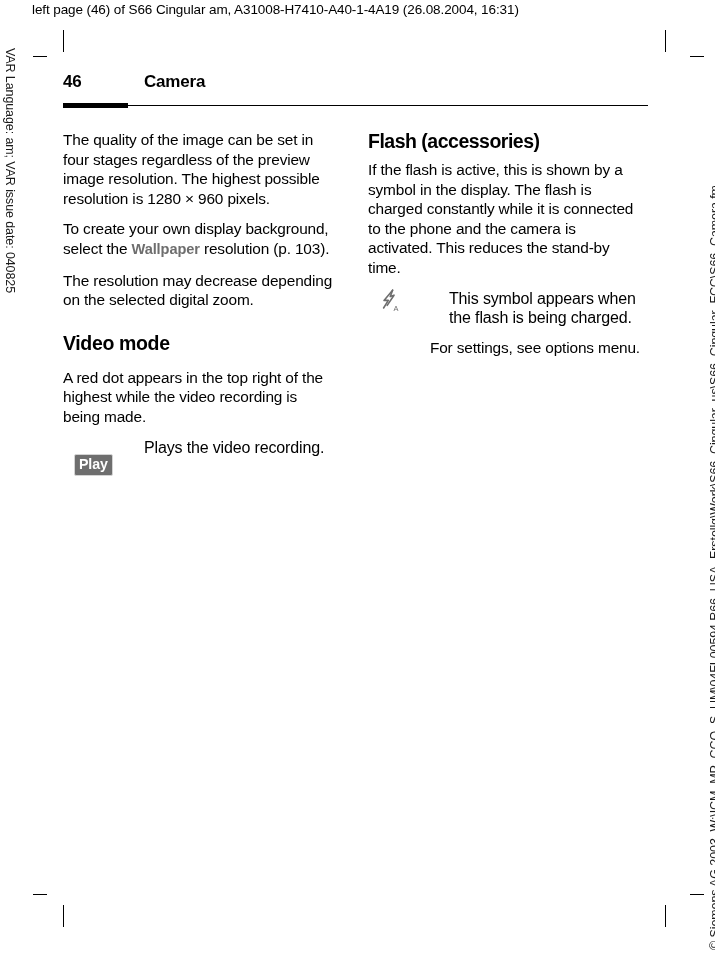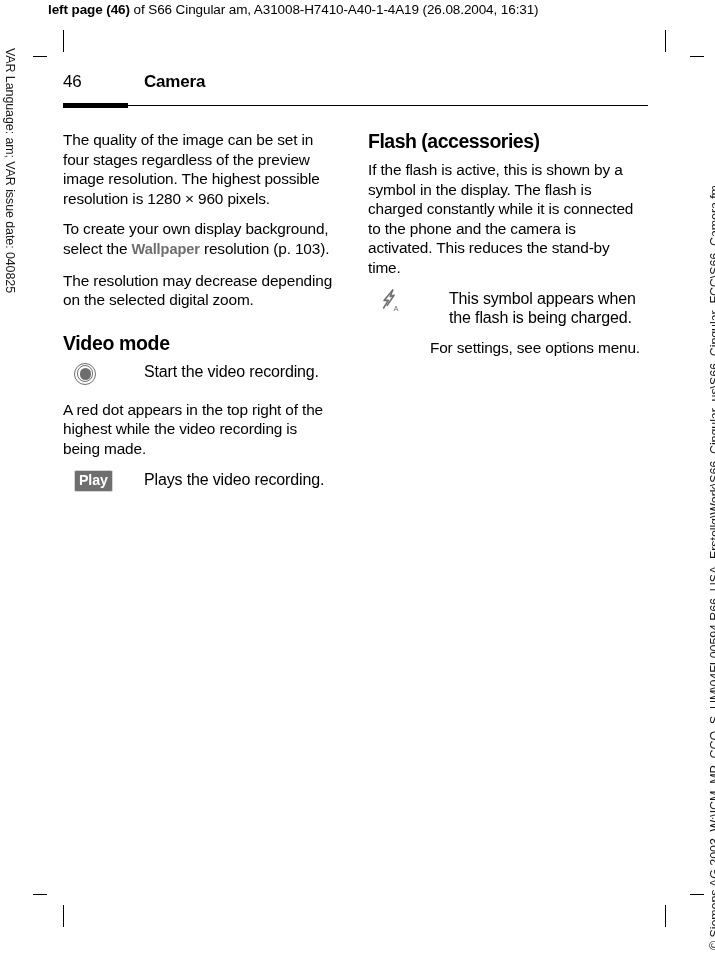--- a/index.html
+++ b/index.html
@@ -19,21 +19,21 @@
   
   .job-header {
     position: absolute;
     left: 32px;
     top: 2px;
     font-size: 13.5px;
     letter-spacing: -0.1px;
     white-space: nowrap;
     color: #000;
   }
-  .job-header .jh-strong { font-weight: bold; margin-left: 16px; }
+  .job-header .jh-strong { font-weight: normal; }
 
   
   .crop {
     position: absolute;
     background: #000;
   }
   .crop-v { width: 1px; height: 22px; }
   .crop-h { width: 14px; height: 1px; }
 
   
@@ -67,21 +67,21 @@
   
   .runhead {
     position: relative;
     height: 30px;
   }
   .runhead .folio {
     position: absolute;
     left: 0;
     top: 0;
     font-size: 17px;
-    font-weight: normal;
+    font-weight: bold;
     letter-spacing: -0.2px;
   }
   .runhead .chaptitle {
     position: absolute;
     left: 81px;
     top: 0;
     font-size: 17px;
     font-weight: bold;
     letter-spacing: -0.2px;
   }
@@ -205,21 +205,21 @@
     font-weight: bold;
     line-height: 17px;
     padding: 1px 4px 2px 4px;
     border: 1.5px solid #d4d4d4;
     border-radius: 2px;
     letter-spacing: -0.1px;
   }
   .iconrow .sk-cell {
     position: absolute;
     left: 11px;
-    top: 0;
+    top: 16px;
   }
 </style>
 </head>
 <body>
 
 <div class="job-header">
   <span class="jh-strong">left page (46)</span><span> of S66 Cingular am, A31008-H7410-A40-1-4A19 (26.08.2004, 16:31)</span>
 </div>
 
 <div class="crop crop-v" style="left:63px; top:30px;"></div>
@@ -255,30 +255,20 @@
 
       <p class="body">
         <span>To create your own display background, select the </span><span class="uiterm">Wallpaper</span><span> resolution (p. 103).</span>
       </p>
 
       <p class="body">The resolution may decrease depending on the selected digital zoom.</p>
 
       <h2 class="sec spaced">Video mode</h2>
 
 
-      <div class="iconrow" style="margin-top:6px;">
-        <div class="ic-cell">
-          <div class="rec-icon">
-            <span class="ring r1"></span>
-            <span class="ring r2"></span>
-            <span class="dot"></span>
-          </div>
-        </div>
-        <div class="ic-text">Start the video recording.</div>
-      </div>
 
 
       <p class="body" style="margin-top:14px;">A red dot appears in the top right of the highest while the video recording is being made.</p>
 
       <div class="iconrow">
         <div class="sk-cell">
           <span class="softkey">Play</span>
         </div>
         <div class="ic-text">Plays the video recording.</div>
       </div>

